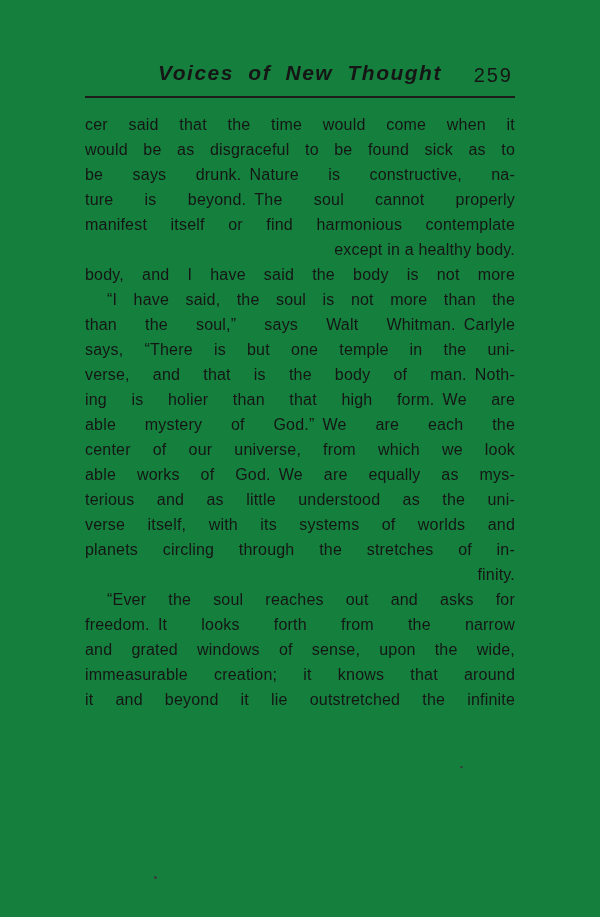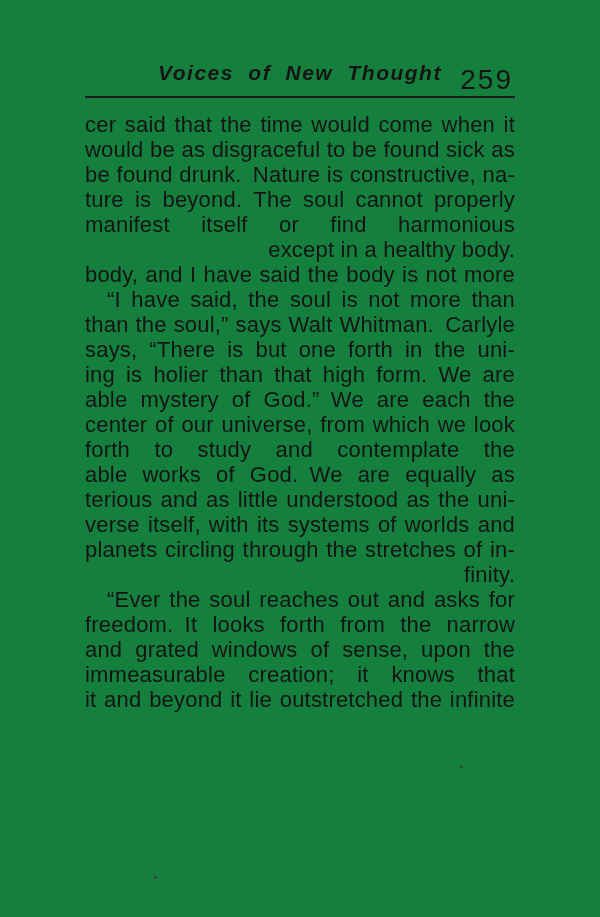--- a/index.html
+++ b/index.html
@@ -25,38 +25,38 @@
     font-style: italic;
     font-weight: bold;
     font-size: 21px;
     letter-spacing: 1.5px;
     word-spacing: 7px;
   }
   .page-number {
     position: absolute;
     right: 2px;
     top: 3px;
-    font-size: 28px;
+    font-size: 20px;
     letter-spacing: 2px;
     font-weight: 500;
   }
   .header-rule {
     position: absolute;
     left: 85px;
     top: 96px;
     width: 430px;
     height: 2px;
     background: #1c1c1c;
   }
   .body-text {
     position: absolute;
     left: 85px;
     top: 112px;
     width: 430px;
-    font-size: 22px;
+    font-size: 16px;
     letter-spacing: 0.2px;
   }
   .line {
     height: 25px;
     line-height: 25px;
     overflow: hidden;
     text-align: right;
     white-space: normal;
   }
   .line.justify { text-align: justify; }
@@ -81,32 +81,32 @@
   <div class="header">
     <span class="running-head">Voices of New Thought</span>
     <span class="page-number">259</span>
   </div>
 
   <div class="header-rule"></div>
 
   <div class="body-text">
       <div class="line justify">cer said that the time would come when it</div>
       <div class="line justify">would be as disgraceful to be found sick as to</div>
-      <div class="line justify">be found drunk. Nature is constructive, na-</div>
+      <div class="line justify">be says drunk. Nature is constructive, na-</div>
       <div class="line justify">ture is beyond. The soul cannot properly</div>
       <div class="line justify">manifest itself or find harmonious contemplate</div>
       <div class="line">except in a healthy body.</div>
       <div class="line justify">body, and I have said the body is not more</div>
       <div class="line justify indent">“I have said, the soul is not more than the</div>
       <div class="line justify">than the soul,” says Walt Whitman. Carlyle</div>
-      <div class="line justify">says, “There is but one forth in the uni-</div>
+      <div class="line justify">says, “There is but one temple in the uni-</div>
+      <div class="line justify">verse, and that is the body of man. Noth-</div>
       <div class="line justify">ing is holier than that high form. We are</div>
       <div class="line justify">able mystery of God.” We are each the</div>
       <div class="line justify">center of our universe, from which we look</div>
-      <div class="line justify">forth to study and contemplate the indescrib-</div>
       <div class="line justify">able works of God. We are equally as mys-</div>
       <div class="line justify">terious and as little understood as the uni-</div>
       <div class="line justify">verse itself, with its systems of worlds and</div>
       <div class="line justify">planets circling through the stretches of in-</div>
       <div class="line">finity.</div>
       <div class="line justify indent">“Ever the soul reaches out and asks for</div>
       <div class="line justify">freedom. It looks forth from the narrow</div>
       <div class="line justify">and grated windows of sense, upon the wide,</div>
       <div class="line justify">immeasurable creation; it knows that around</div>
       <div class="line justify">it and beyond it lie outstretched the infinite</div>

